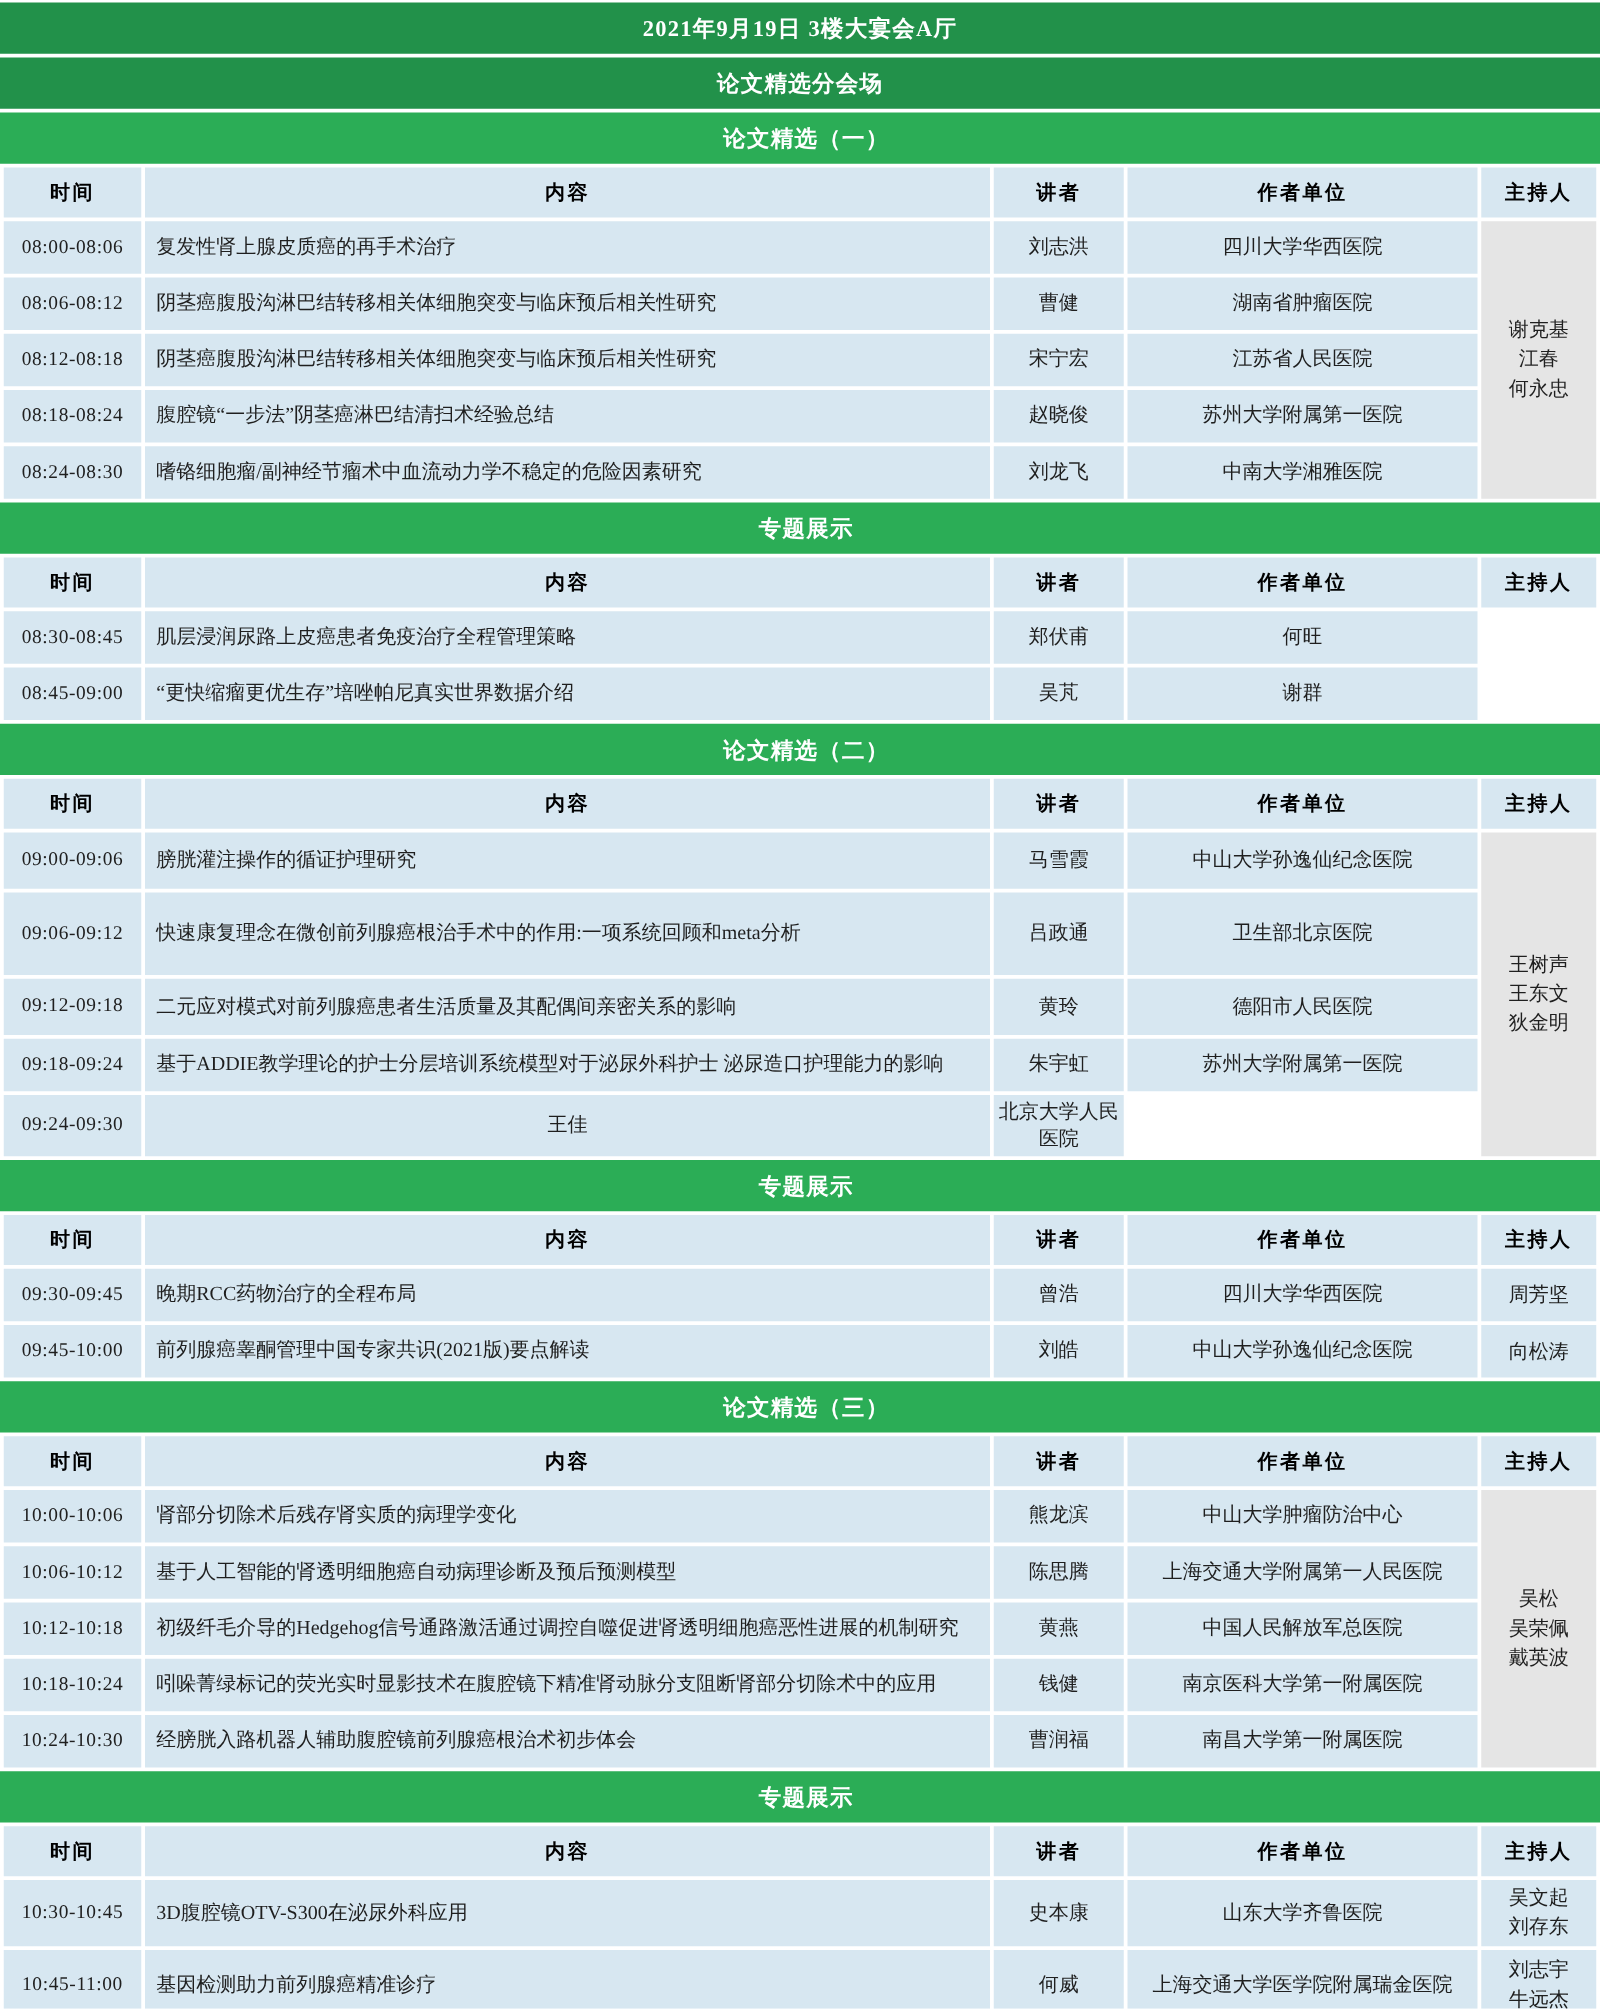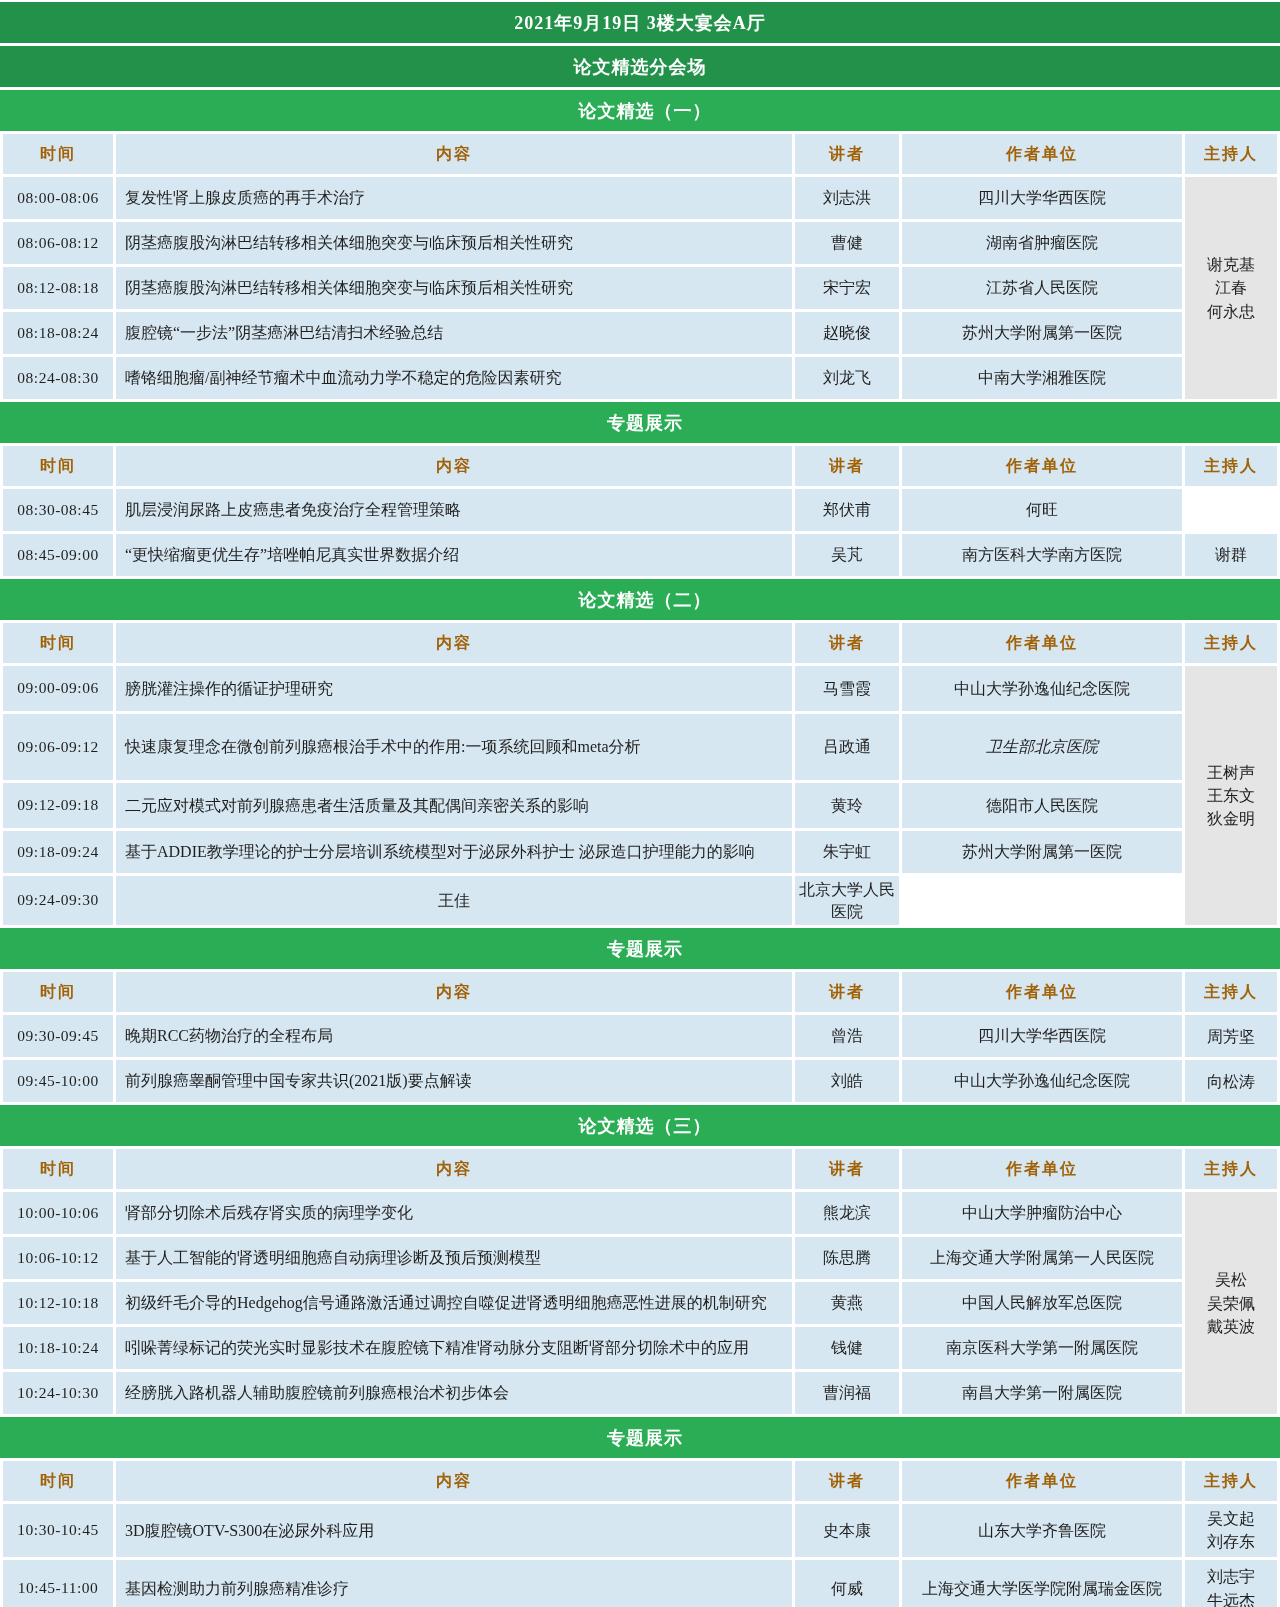--- a/index.html
+++ b/index.html
@@ -16,21 +16,21 @@
   }
   .bar.dark { background:#22914a; }
   .bar.section { background:#2bad56;padding-left:10px; }
   .table-area { padding:0 3px; }
   .hdr-row, .row5 {
     display:grid;
     grid-template-columns:110px 676px 104px 280px 1fr;
     gap:3px; margin-bottom:3px;
   }
   .hdr-cell {
-    background:#d7e7f1; color:#a16207; font-weight:bold; font-size:16px;
+    background:#d7e7f1; color:#000000; font-weight:bold; font-size:16px;
     min-height:40px; display:flex; align-items:center; justify-content:center;
     letter-spacing:2px;
   }
   .cell {
     background:#d7e7f1; color:#1f1f1f; font-size:16px;
     min-height:42px; display:flex; align-items:center; justify-content:center;
     padding:3px 4px; text-align:center; line-height:1.35;
   }
   .cell.content { justify-content:flex-start; text-align:center; padding-left:9px; padding-right:10px; }
   .cell.time { letter-spacing:0.5px; font-size:15.5px; }
@@ -124,21 +124,20 @@
           <div class="cell">
             <div class="mod-lines">
               <div>何旺</div>
             </div>
           </div>
         </div>
         <div class="row5">
           <div class="cell time">08:45-09:00</div>
           <div class="cell content">“更快缩瘤更优生存”培唑帕尼真实世界数据介绍</div>
           <div class="cell">吴芃</div>
-          <div class="cell">南方医科大学南方医院</div>
           <div class="cell">
             <div class="mod-lines">
               <div>谢群</div>
             </div>
           </div>
         </div>
       </div>
       <div class="bar section">论文精选（二）</div>
       <div class="table-area">
         <div class="hdr-row">
@@ -153,21 +152,21 @@
             <div class="row4" style="min-height: 45px;">
               <div class="cell time" style="min-height: 45px;">09:00-09:06</div>
               <div class="cell content" style="min-height: 45px;">膀胱灌注操作的循证护理研究</div>
               <div class="cell" style="min-height: 45px;">马雪霞</div>
               <div class="cell" style="min-height: 45px;">中山大学孙逸仙纪念医院</div>
             </div>
             <div class="row4" style="min-height: 66px;">
               <div class="cell time" style="min-height: 66px;">09:06-09:12</div>
               <div class="cell content" style="min-height: 66px;">快速康复理念在微创前列腺癌根治手术中的作用:一项系统回顾和meta分析</div>
               <div class="cell" style="min-height: 66px;">吕政通</div>
-              <div class="cell" style="min-height: 66px; font-style: italic;">卫生部北京医院</div>
+              <div class="cell" style="min-height: 66px;">卫生部北京医院</div>
             </div>
             <div class="row4" style="min-height: 45px;">
               <div class="cell time" style="min-height: 45px;">09:12-09:18</div>
               <div class="cell content" style="min-height: 45px;">二元应对模式对前列腺癌患者生活质量及其配偶间亲密关系的影响</div>
               <div class="cell" style="min-height: 45px;">黄玲</div>
               <div class="cell" style="min-height: 45px;">德阳市人民医院</div>
             </div>
             <div class="row4">
               <div class="cell time">09:18-09:24</div>
               <div class="cell content">基于ADDIE教学理论的护士分层培训系统模型对于泌尿外科护士 泌尿造口护理能力的影响</div>

